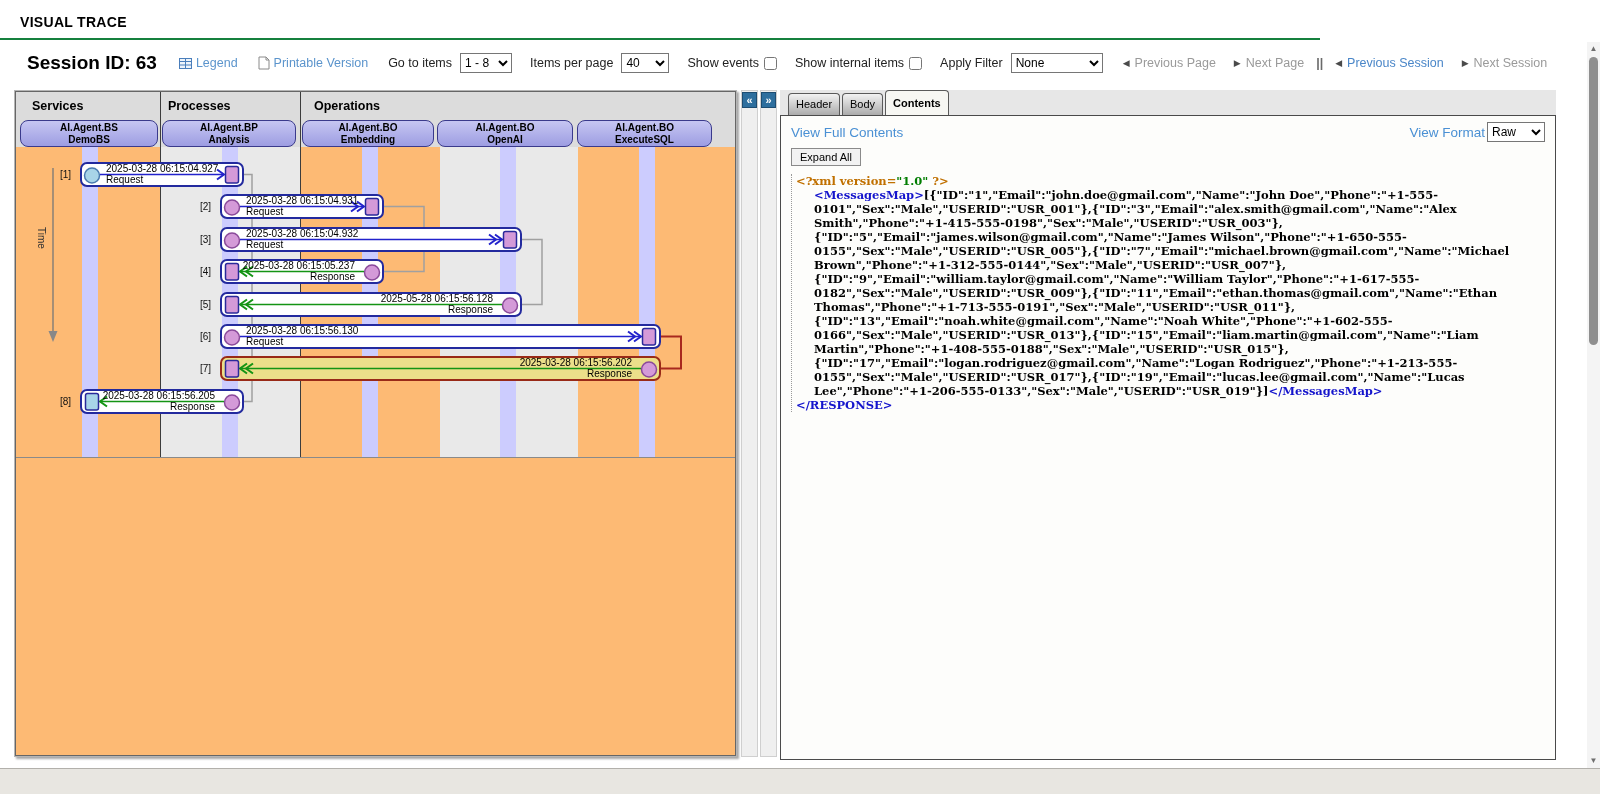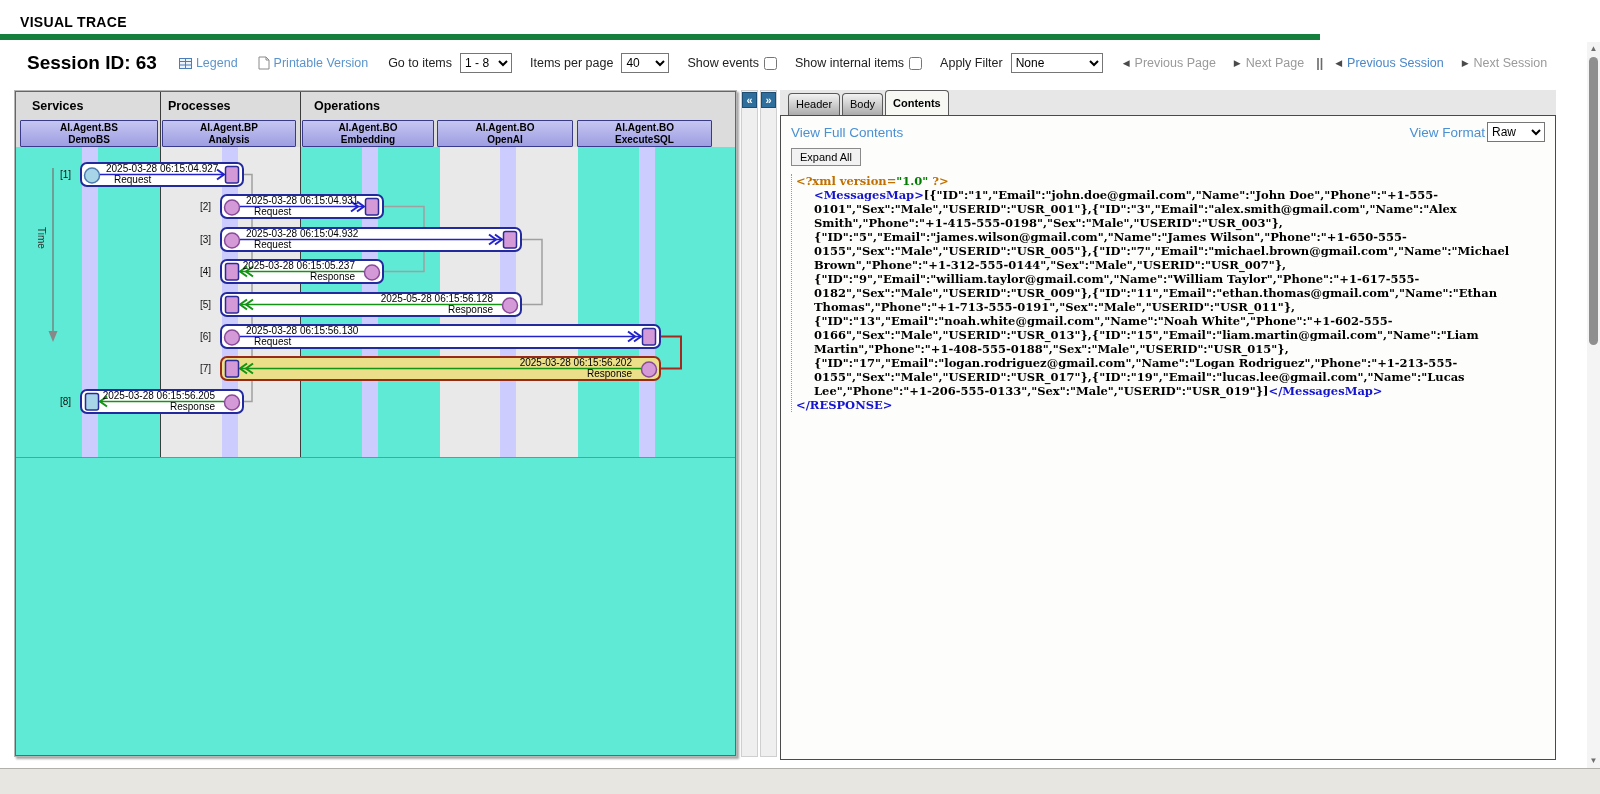--- a/index.html
+++ b/index.html
@@ -1,56 +1,56 @@
 <!DOCTYPE html>
 <html><head>
 <meta charset="utf-8">
 <style>
   * { margin:0; padding:0; box-sizing:border-box; }
   html,body { width:1600px; height:794px; background:#fff; overflow:hidden;
               font-family:"Liberation Sans", sans-serif; color:#000; }
   .titlebar { position:absolute; left:0; top:0; width:1320px; height:40px;
-              border-bottom:6px solid #15803d; }
+              border-bottom:2px solid #15803d; }
   .titlebar span { position:absolute; left:20px; top:14px; font-size:14px; font-weight:bold; letter-spacing:.3px; }
 
   
   .toolbar { position:absolute; left:0; top:41px; width:1600px; height:44px;
              display:flex; align-items:center; padding-left:27px; font-size:12.5px; white-space:nowrap; }
   .sess { font-weight:bold; font-size:19px; }
   .tb-link { color:#5b94cc; text-decoration:none; cursor:pointer; display:inline-flex; align-items:center; gap:4px; }
   .tb-label { color:#222; }
   .nav { color:#9a9a9a; display:inline-flex; align-items:center; gap:5px; }
   .nav .tri { color:#4a4a4a; font-size:9px; }
   .nav.enabled { color:#4a86c8; }
   select { font-size:12px; height:20px; border:1px solid #767676; background:#fff; }
   input[type=checkbox] { width:13px; height:13px; margin-left:5px; }
   .ml8{margin-left:8px}.ml12{margin-left:12px}.ml18{margin-left:18px}.ml20{margin-left:20px}.ml22{margin-left:22px}
 
   
   .left-panel { position:absolute; left:14px; top:90px; width:723px; height:667px;
-                background:#5eead4; border:1px solid #b5b5b5; box-shadow:2px 2px 2px rgba(0,0,0,.35); }
+                background:#fdba74; border:1px solid #b5b5b5; box-shadow:2px 2px 2px rgba(0,0,0,.35); }
   .diagram { position:absolute; inset:0; border:1px solid #666; overflow:hidden; }
   .hdr-band { position:absolute; left:0; top:0; width:100%; height:55px; background:#dcdcdc; }
   .col-shade { position:absolute; top:55px; height:310px; background:#e9e9e9; }
   .vline { position:absolute; top:0; width:1px; height:365px; background:#3c3c3c; }
   .hline-bottom { position:absolute; left:0; top:365px; width:100%; height:1px; background:#8a8a8a; }
   .section-label { position:absolute; top:7px; font-size:12.5px; font-weight:bold; }
   .lane-bar { position:absolute; top:55px; height:310px; width:16px; background:#ccccfe; }
-  .lane-header { position:absolute; top:28px; height:27px; border:1.5px solid #3a3a8c; border-radius:1px;
+  .lane-header { position:absolute; top:28px; height:27px; border:1.5px solid #3a3a8c; border-radius:8px;
                  background:linear-gradient(#c6c6f2,#9d9de2); text-align:center; font-size:10px; font-weight:bold;
                  line-height:11.5px; padding-top:1px; cursor:default; }
   .time-label { position:absolute; left:20px; top:135px; writing-mode:vertical-rl; font-size:10px; color:#333; }
   #connLayer { position:absolute; left:0; top:0; pointer-events:none; }
 
   .trace-item { position:absolute; height:25px; border:2px solid #232a9e; border-radius:7px; background:#fff; cursor:pointer; }
   .trace-item.sel { border-color:#992a18; background:#ecdf8a; }
   .trace-item svg { position:absolute; inset:0; overflow:visible; }
   .item-num { position:absolute; left:-22px; top:5px; font-size:10px; color:#111; }
   .ts { position:absolute; top:-1px; font-size:10px; color:#000; white-space:nowrap; }
-  .lbl { position:absolute; bottom:0px; font-size:10px; color:#000; white-space:nowrap;margin-left:8px; }
+  .lbl { position:absolute; bottom:0px; font-size:10px; color:#000; white-space:nowrap; }
 
   
   .splitter { position:absolute; top:90px; width:17px; height:667px; background:#efefef; border:1px solid #cfcfcf; }
   .splitter button { position:absolute; left:0px; top:1px; width:15px; height:16px; background:#2e6f9e; color:#fff;
                      border:1px solid #1d4d72; font-size:11px; line-height:12px; cursor:pointer; font-weight:bold; padding:0; }
 
   
   .right-panel { position:absolute; left:780px; top:90px; width:776px; height:670px; }
   .tabstrip { position:absolute; left:0; top:0; width:100%; height:25px; background:#e7e7e7; }
   .tab { position:absolute; bottom:0; height:22px; border:1px solid #5a5a5a; border-bottom:none;

